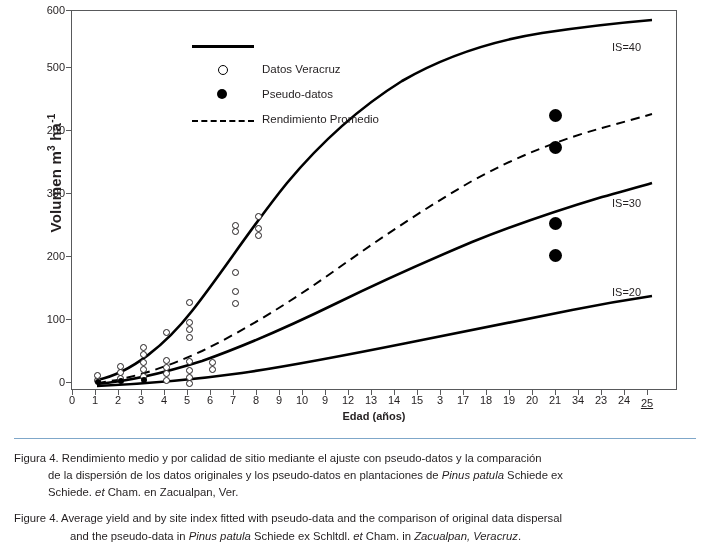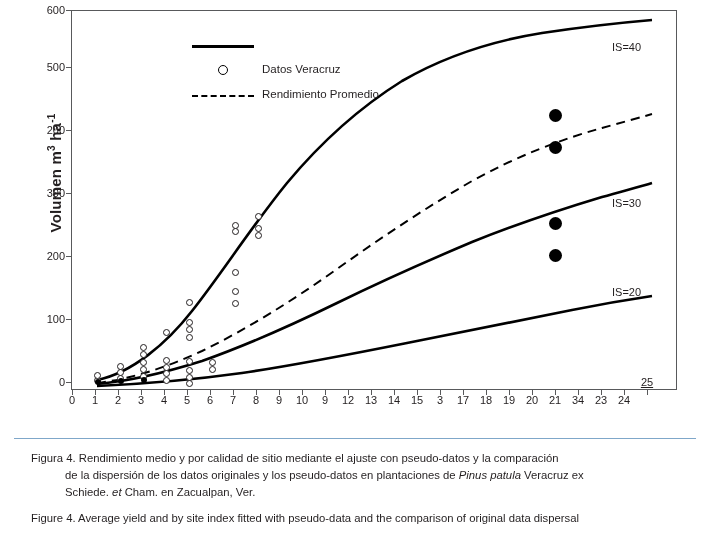--- a/index.html
+++ b/index.html
@@ -171,21 +171,21 @@
     height: 6px;
     border-radius: 50%;
     background: #000000;
   }
   
   #caption {
     position: absolute;
     left: 0;
     top: 438px;
     width: 710px;
-    padding: 0 31px;
+    padding: 0 14px;
     box-sizing: border-box;
   }
   #caption-rule {
     position: absolute;
     left: 14px;
     top: 0;
     width: 682px;
     height: 1px;
     background: #7fa7c9;
   }
@@ -288,20 +288,24 @@
       <div class="series-label" style="left:540px;top:186px;">IS=30</div>
       <div class="series-label" style="left:540px;top:275px;">IS=20</div>
 
       <div id="legend">
         <div class="legend-row">
           <span class="legend-solid"></span>
         </div>
         <div class="legend-row">
           <span class="legend-open-dot"></span>
           <span class="legend-label">Datos Veracruz</span>
+        </div>
+        <div class="legend-row">
+          <span class="legend-filled-dot"></span>
+          <span class="legend-label">Pseudo-datos</span>
         </div>
         <div class="legend-row">
           <span class="legend-dashed"></span>
           <span class="legend-label">Rendimiento Promedio</span>
         </div>
       </div>
     </div>
 
     <div class="ytick" style="left:5px;top:0px;">600</div>
     <div class="ytick-mark" style="left:40px;top:6px;"></div>
@@ -361,34 +365,36 @@
     <div class="xtick" style="left:495px;top:390px;">20</div>
     <div class="xtick-mark" style="left:506px;top:386px;"></div>
     <div class="xtick" style="left:518px;top:390px;">21</div>
     <div class="xtick-mark" style="left:529px;top:386px;"></div>
     <div class="xtick" style="left:541px;top:390px;">34</div>
     <div class="xtick-mark" style="left:552px;top:386px;"></div>
     <div class="xtick" style="left:564px;top:390px;">23</div>
     <div class="xtick-mark" style="left:575px;top:386px;"></div>
     <div class="xtick" style="left:587px;top:390px;">24</div>
     <div class="xtick-mark" style="left:598px;top:386px;"></div>
-    <div class="xtick" style="left:610px;top:372px;text-decoration:underline;">25</div>
+    <div class="xtick" style="left:610px;top:393px;text-decoration:underline;">25</div>
     <div class="xtick-mark" style="left:621px;top:386px;"></div>
 
+    <div class="x-axis-title">Edad (años)</div>
   </div>
 
   <div id="caption">
     <div id="caption-rule"></div>
 
     <div class="cap-block cap-es">
       <span>Figura 4.</span>
       <span>Rendimiento medio y por calidad de sitio mediante el ajuste con pseudo-datos y la comparación</span>
-      <span class="cap-indent"><span>de la dispersión de los datos originales y los pseudo-datos en plantaciones de </span><em>Pinus patula</em><span> Veracruz ex</span></span>
+      <span class="cap-indent"><span>de la dispersión de los datos originales y los pseudo-datos en plantaciones de </span><em>Pinus patula</em><span> Schiede ex</span></span>
       <span class="cap-indent"><span>Schiede. </span><em>et</em><span> Cham. en Zacualpan, Ver.</span></span>
     </div>
 
     <div class="cap-block cap-en">
       <span>Figure 4.</span>
       <span>Average yield and by site index fitted with pseudo-data and the comparison of original data dispersal</span>
+      <span class="cap-indent-en"><span>and the pseudo-data in </span><em>Pinus patula</em><span> Schiede ex Schltdl. </span><em>et</em><span> Cham. in </span><em>Zacualpan, Veracruz</em><span>.</span></span>
     </div>
   </div>
 
 </div>
 
 </body></html>

